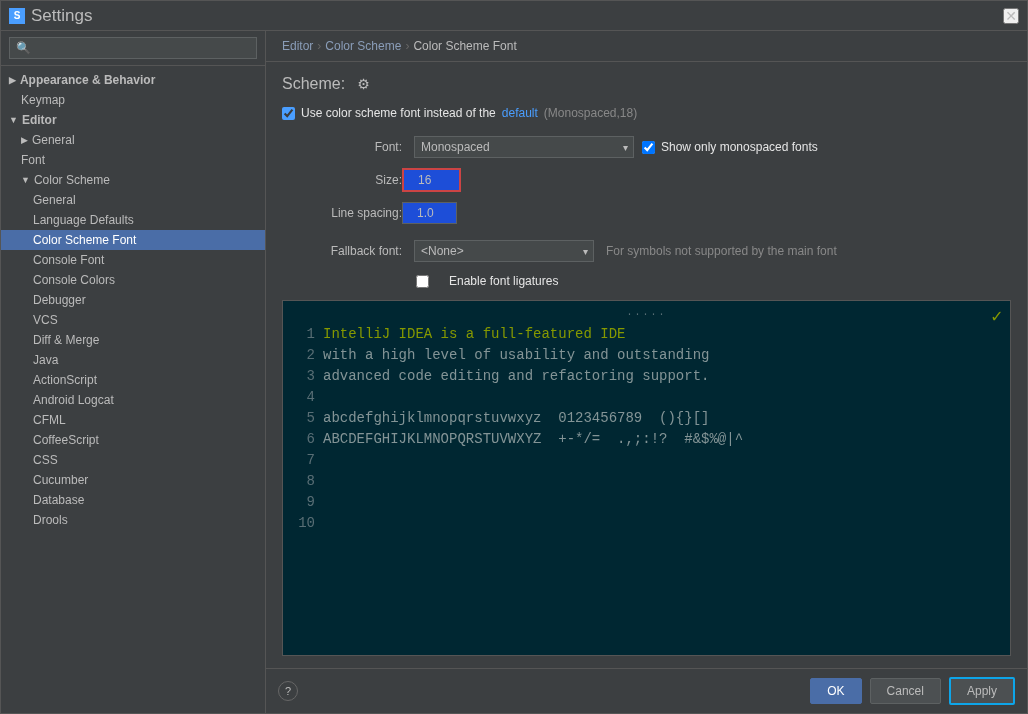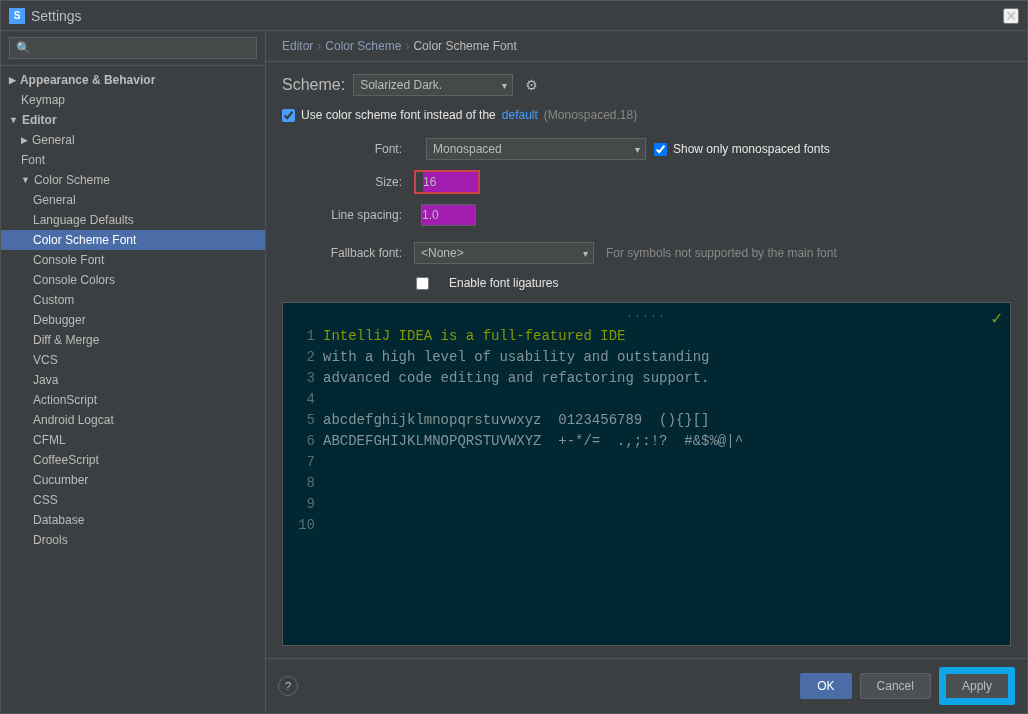--- a/index.html
+++ b/index.html
@@ -41,21 +41,21 @@
       background: #4a9eff;
       display: flex;
       align-items: center;
       justify-content: center;
       font-size: 10px;
       color: white;
       font-weight: bold;
     }
     .titlebar-title {
       color: #bbbbbb;
-      font-size: 14px;
+      font-size: 17px;
     }
     .titlebar-close {
       width: 16px;
       height: 16px;
       display: flex;
       align-items: center;
       justify-content: center;
       cursor: pointer;
       color: #bbbbbb;
       font-size: 14px;
@@ -195,21 +195,20 @@
     .muted-text { color: #888; }
     .settings-grid {
       display: flex;
       flex-direction: column;
       gap: 10px;
       padding: 4px 0;
     }
     .setting-row {
       display: flex;
       align-items: center;
-      gap: 12px;
     }
     .setting-label {
       width: 120px;
       color: #bbbbbb;
       font-size: 12px;
       text-align: right;
     }
     .setting-value-area {
       display: flex;
       align-items: center;
@@ -236,29 +235,28 @@
       color: #bbbbbb;
       padding: 3px 24px 3px 6px;
       font-size: 12px;
       outline: none;
       cursor: pointer;
       width: 220px;
       appearance: none;
       -webkit-appearance: none;
     }
     .number-input {
-      background: #a21caf;
+      background: #1d4ed8;
       border: 1px solid #5d6162;
       color: #bbbbbb;
-      padding: 3px 0;
+      padding: 3px 14px;
       font-size: 12px;
       outline: none;
       width: 55px;
       text-align: left;
-      margin-left: 7px;
     }
     .size-input-wrapper {
       border: 2px solid #cc4444;
       display: inline-block;
     }
     .size-input-wrapper .number-input {
       border: none;
     }
     .monospace-check {
       display: flex;
@@ -390,21 +388,21 @@
       color: #bbbbbb;
       background: #4c5052;
     }
     .btn-primary {
       background: #4a6da7;
       border-color: #4a6da7;
       color: white;
       text-align: center;
     }
     .btn-apply {
-      border: 7px solid #0ea5e9;
+      border: 2px solid #0ea5e9;
     }
   </style>
 </head>
 <body>
 
 <div class="window">
 
   <div class="titlebar">
     <div class="titlebar-left">
       <div class="titlebar-icon">
@@ -464,62 +462,59 @@
         </div>
 
         <div class="nav-item level2">
           <span>Console Font</span>
         </div>
 
         <div class="nav-item level2">
           <span>Console Colors</span>
         </div>
 
-        <div class="nav-item level2">
-          <span>Custom</span>
-        </div>
 
         <div class="nav-item level2">
           <span>Debugger</span>
         </div>
 
         <div class="nav-item level2">
+          <span>VCS</span>
+        </div>
+
+        <div class="nav-item level2">
           <span>Diff &amp; Merge</span>
         </div>
 
         <div class="nav-item level2">
-          <span>VCS</span>
-        </div>
-
-        <div class="nav-item level2">
           <span>Java</span>
         </div>
 
         <div class="nav-item level2">
           <span>ActionScript</span>
         </div>
 
         <div class="nav-item level2">
           <span>Android Logcat</span>
         </div>
 
         <div class="nav-item level2">
           <span>CFML</span>
         </div>
 
         <div class="nav-item level2">
           <span>CoffeeScript</span>
         </div>
 
         <div class="nav-item level2">
+          <span>CSS</span>
+        </div>
+
+        <div class="nav-item level2">
           <span>Cucumber</span>
-        </div>
-
-        <div class="nav-item level2">
-          <span>CSS</span>
         </div>
 
         <div class="nav-item level2">
           <span>Database</span>
         </div>
 
         <div class="nav-item level2">
           <span>Drools</span>
         </div>
       </div>
@@ -532,25 +527,20 @@
         <span class="breadcrumb-sep">›</span>
         <span>Color Scheme</span>
         <span class="breadcrumb-sep">›</span>
         <span class="breadcrumb-active">Color Scheme Font</span>
       </div>
 
       <div class="panel-content">
 
         <div class="scheme-row">
           <span class="scheme-label">Scheme:</span>
-          <div class="select-wrapper">
-            <select class="scheme-select">
-              <option>Solarized Dark.</option>
-            </select>
-          </div>
           <button class="gear-btn">⚙</button>
         </div>
 
         <div class="checkbox-row">
           <input type="checkbox" checked="" style="">
           <span class="checkbox-label">Use color scheme font instead of the</span>
           <span class="link-text">default</span>
           <span class="muted-text">(Monospaced,18)</span>
         </div>
 

